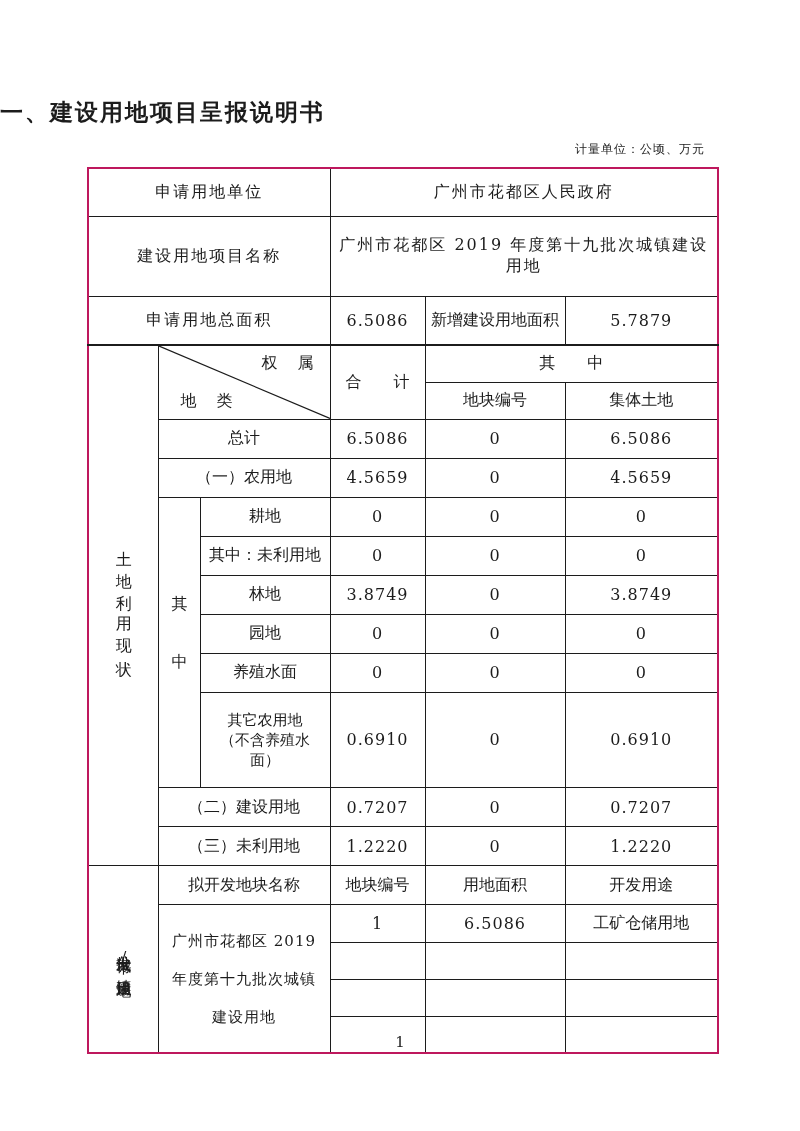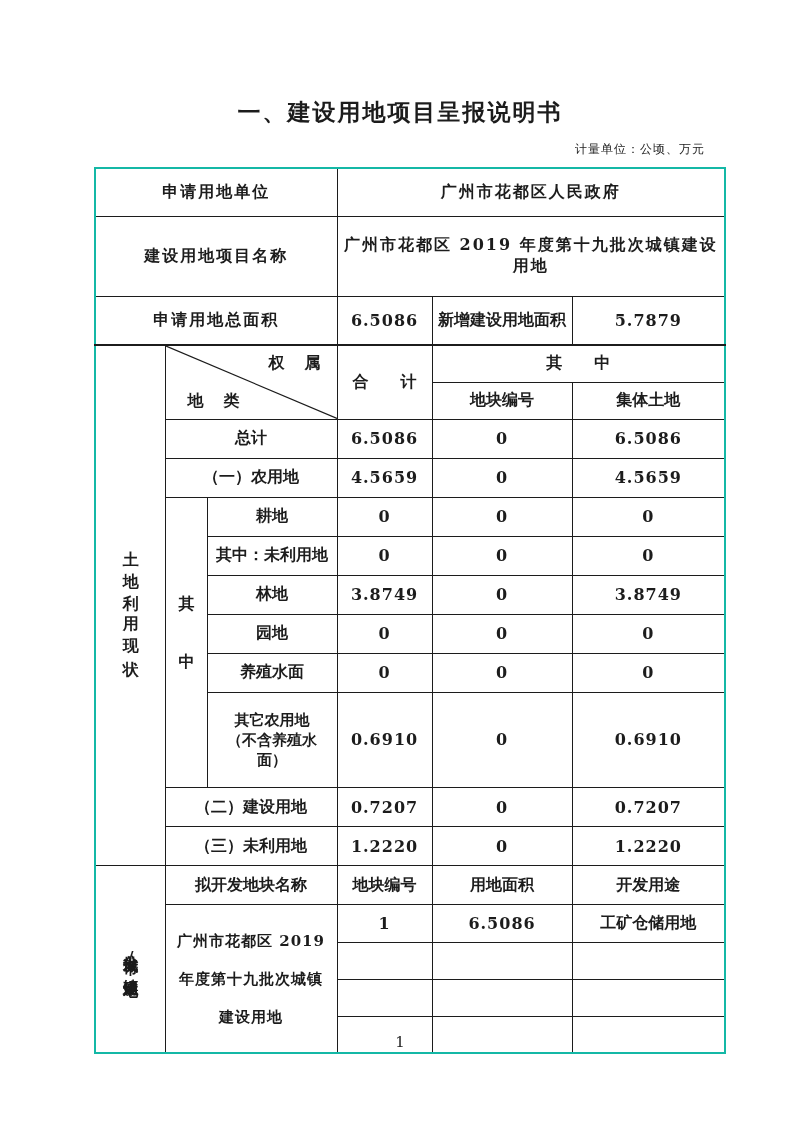--- a/index.html
+++ b/index.html
@@ -7,34 +7,33 @@
   .page {
     position: relative;
     width: 800px; height: 1131px;
     background: #ffffff;
     font-family: "DejaVu Serif", "Liberation Serif", serif;
     color: #1c1c1c;
     overflow: hidden;
   }
   .doc-title {
     position: absolute; top: 97px; left: 0; width: 800px;
-    text-align: center;
+    text-align: left;
     font-family: "DejaVu Sans", "Liberation Sans", sans-serif;
     font-weight: bold; font-size: 23px; letter-spacing: 2px;
   }
   .unit-note {
     position: absolute; top: 141px; left: 87px; width: 630px;
     text-align: right; padding-right: 12px;
     font-size: 12px; letter-spacing: 1px;
   }
   table.main {
-    position: absolute; top: 167px; left: 94px;
+    position: absolute; top: 167px; left: 87px;
     width: 630px; border-collapse: collapse; table-layout: fixed;
-    border: 2px solid #14b8a6;
-    font-weight: bold;
+    border: 2px solid #be185d;
   }
   td {
     border: 1px solid #1c1c1c;
     text-align: center; vertical-align: middle;
     font-size: 16px; padding: 0 4px;
     overflow: hidden;
   }
   .thick-top { border-top: 2px solid #1c1c1c; }
   .lsp { letter-spacing: 2px; }
   .num { letter-spacing: 1px; }

